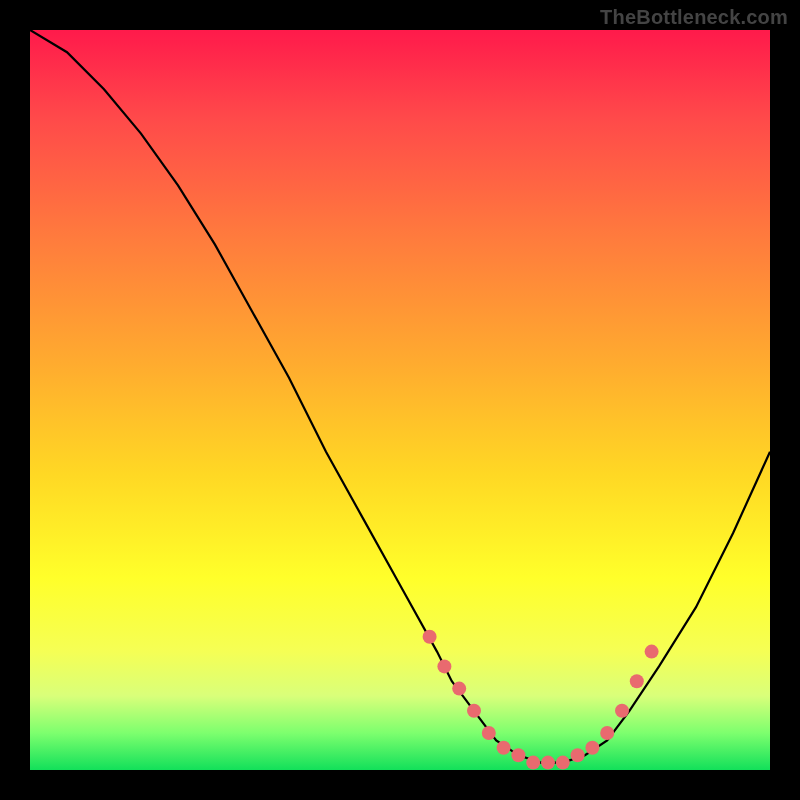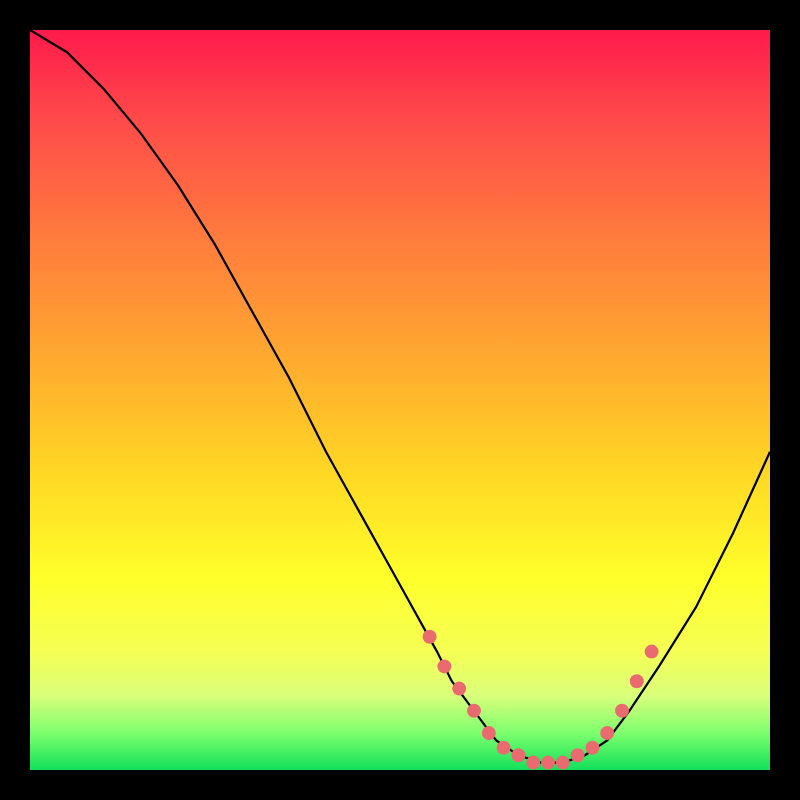--- a/index.html
+++ b/index.html
@@ -62,13 +62,14 @@
           <circle cx="532.8" cy="732.6" r="7" fill="#e96a6f"></circle>
           <circle cx="547.6" cy="725.2" r="7" fill="#e96a6f"></circle>
           <circle cx="562.4" cy="717.8" r="7" fill="#e96a6f"></circle>
           <circle cx="577.2" cy="703.0" r="7" fill="#e96a6f"></circle>
           <circle cx="592.0" cy="680.8" r="7" fill="#e96a6f"></circle>
           <circle cx="606.8" cy="651.2" r="7" fill="#e96a6f"></circle>
           <circle cx="621.6" cy="621.6" r="7" fill="#e96a6f"></circle>
         </g>
     </svg>
   </div>
+  <div class="watermark">TheBottleneck.com</div>
 </div>
 
 </body></html>

